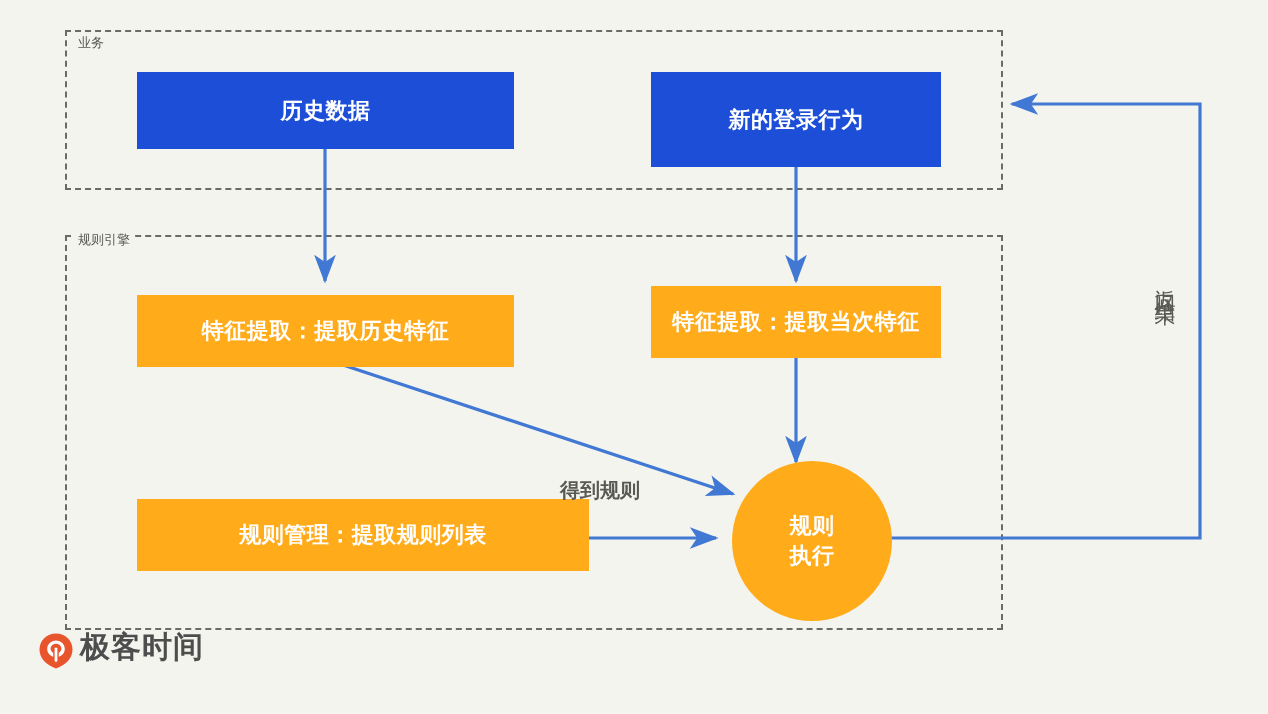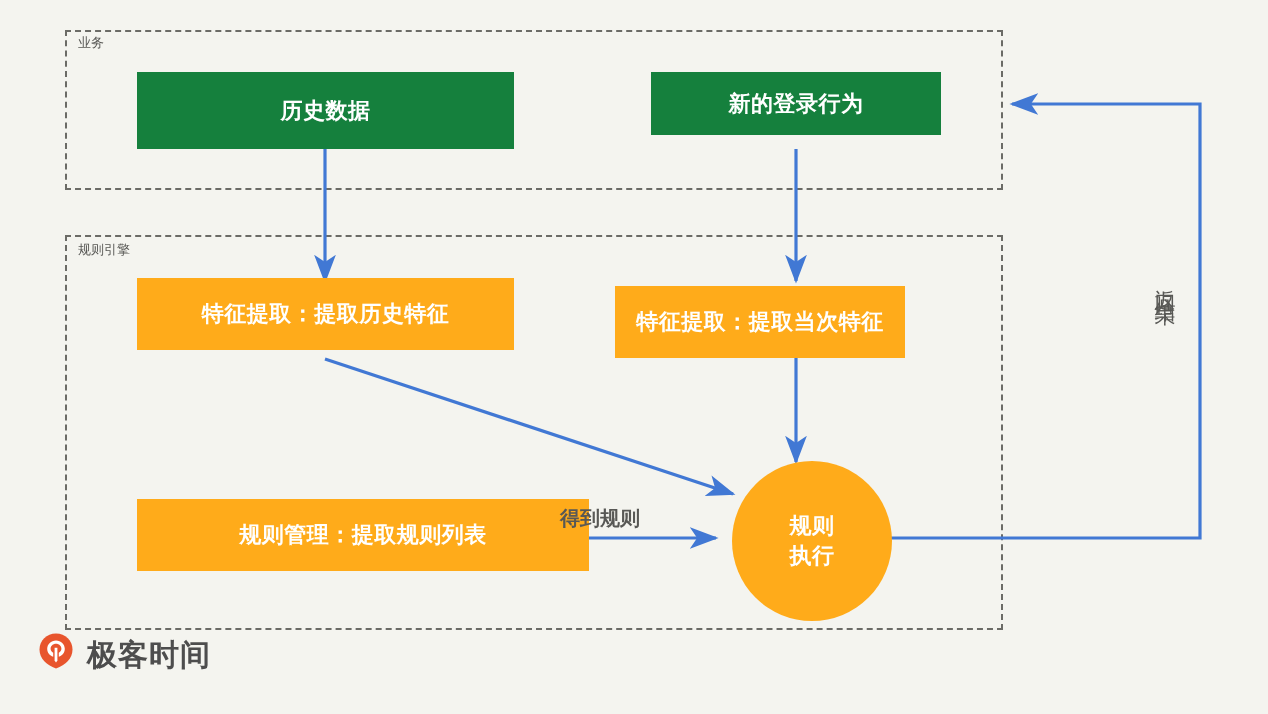--- a/index.html
+++ b/index.html
@@ -49,21 +49,21 @@
     display: flex;
     align-items: center;
     justify-content: center;
     color: #ffffff;
     font-size: 22px;
     font-weight: bold;
     letter-spacing: 0.5px;
     text-align: center;
     white-space: pre-line;
   }
-  .node.blue   { background: #15803d; }
+  .node.blue   { background: #1d4ed8; }
   .node.orange { background: #ffab1a; }
   .node.circle {
     border-radius: 50%;
     line-height: 1.35;
   }
   
   .edge-label {
     position: absolute;
     color: #585855;
     font-size: 20px;
@@ -76,22 +76,22 @@
     text-orientation: upright;
     letter-spacing: 6px;
     white-space: pre;
     font-weight: normal;
     font-size: 21px;
   }
   
   .logo {
     position: absolute;
     display: flex;
-    align-items: flex-end;
-    gap: 13px;
+    align-items: flex-start;
+    gap: 6px;
   }
   .logo-mark {
     width: 36px;
     height: 38px;
     flex: 0 0 auto;
   }
   .logo-text {
     color: #4d4d4d;
     font-size: 30px;
     font-weight: bold;
@@ -101,21 +101,21 @@
 </style>
 </head>
 <body>
 
 <div id="canvas">
 
   <div class="group-box" style="left:65px; top:30px; width:938px; height:160px;"></div>
   <div class="group-label" style="left:74px; top:36px;">业务</div>
 
   <div class="group-box" style="left:65px; top:235px; width:938px; height:395px;"></div>
-  <div class="group-label" style="left:74px; top:243px;">规则引擎</div>
+  <div class="group-label" style="left:74px; top:233px;">规则引擎</div>
 
   <svg class="layer" viewBox="0 0 1268 714" xmlns="http://www.w3.org/2000/svg">
     <defs>
       <marker id="arrow-blue" markerWidth="10" markerHeight="10" refX="8.2" refY="4" orient="auto" markerUnits="strokeWidth">
         <path d="M0,0.6 L9,4 L0,7.4 L2.3,4 Z" fill="#4178d4"></path>
       </marker>
     </defs>
 
     <line x1="325" y1="149" x2="325" y2="281" stroke="#4178d4" stroke-width="3.2" marker-end="url(#arrow-blue)"></line>
 
@@ -125,32 +125,32 @@
 
     <line x1="325" y1="359" x2="733" y2="494" stroke="#4178d4" stroke-width="3.2" marker-end="url(#arrow-blue)"></line>
 
     <line x1="514" y1="538" x2="716" y2="538" stroke="#4178d4" stroke-width="3.2" marker-end="url(#arrow-blue)"></line>
 
     <polyline points="876,538 1200,538 1200,104 1012,104" fill="none" stroke="#4178d4" stroke-width="3.2" marker-end="url(#arrow-blue)"></polyline>
   </svg>
 
   <div class="node blue" style="left:137px; top:72px; width:377px; height:77px;">历史数据</div>
 
-  <div class="node blue" style="left:651px; top:72px; width:290px; height:63px;">新的登录行为</div>
+  <div class="node blue" style="left:651px; top:72px; width:290px; height:95px;">新的登录行为</div>
 
-  <div class="node orange" style="left:137px; top:278px; width:377px; height:72px;">特征提取：提取历史特征</div>
+  <div class="node orange" style="left:137px; top:295px; width:377px; height:72px;">特征提取：提取历史特征</div>
 
-  <div class="node orange" style="left:615px; top:286px; width:290px; height:72px;">特征提取：提取当次特征</div>
+  <div class="node orange" style="left:651px; top:286px; width:290px; height:72px;">特征提取：提取当次特征</div>
 
   <div class="node orange" style="left:137px; top:499px; width:452px; height:72px;">规则管理：提取规则列表</div>
 
   <div class="node orange circle" style="left:732px; top:461px; width:160px; height:160px;">规则
 执行</div>
 
-  <div class="edge-label" style="left:560px; top:508px;">得到规则</div>
+  <div class="edge-label" style="left:560px; top:480px;">得到规则</div>
 
   <div class="edge-label vertical" style="left:1155px; top:272px;">返回结果</div>
 
   <div class="logo" style="left:38px; top:632px;">
     <svg class="logo-mark" viewBox="0 0 36 38" xmlns="http://www.w3.org/2000/svg">
       <path d="M18 1.5 C8.6 1.5 1.5 8.5 1.5 17.6 C1.5 26.2 8.2 33.3 18 36.5
                C27.8 33.3 34.5 26.2 34.5 17.6 C34.5 8.5 27.4 1.5 18 1.5 Z" fill="#e8552d"></path>
       <path d="M18 8.4 C13 8.4 9.2 12.1 9.2 16.8 C9.2 20.6 11.6 23.7 15.2 24.7
                L15.2 20.8 C13.6 20.0 12.6 18.5 12.6 16.8 C12.6 13.9 15 11.7 18 11.7
                C21 11.7 23.4 13.9 23.4 16.8 C23.4 18.5 22.4 20.0 20.8 20.8

